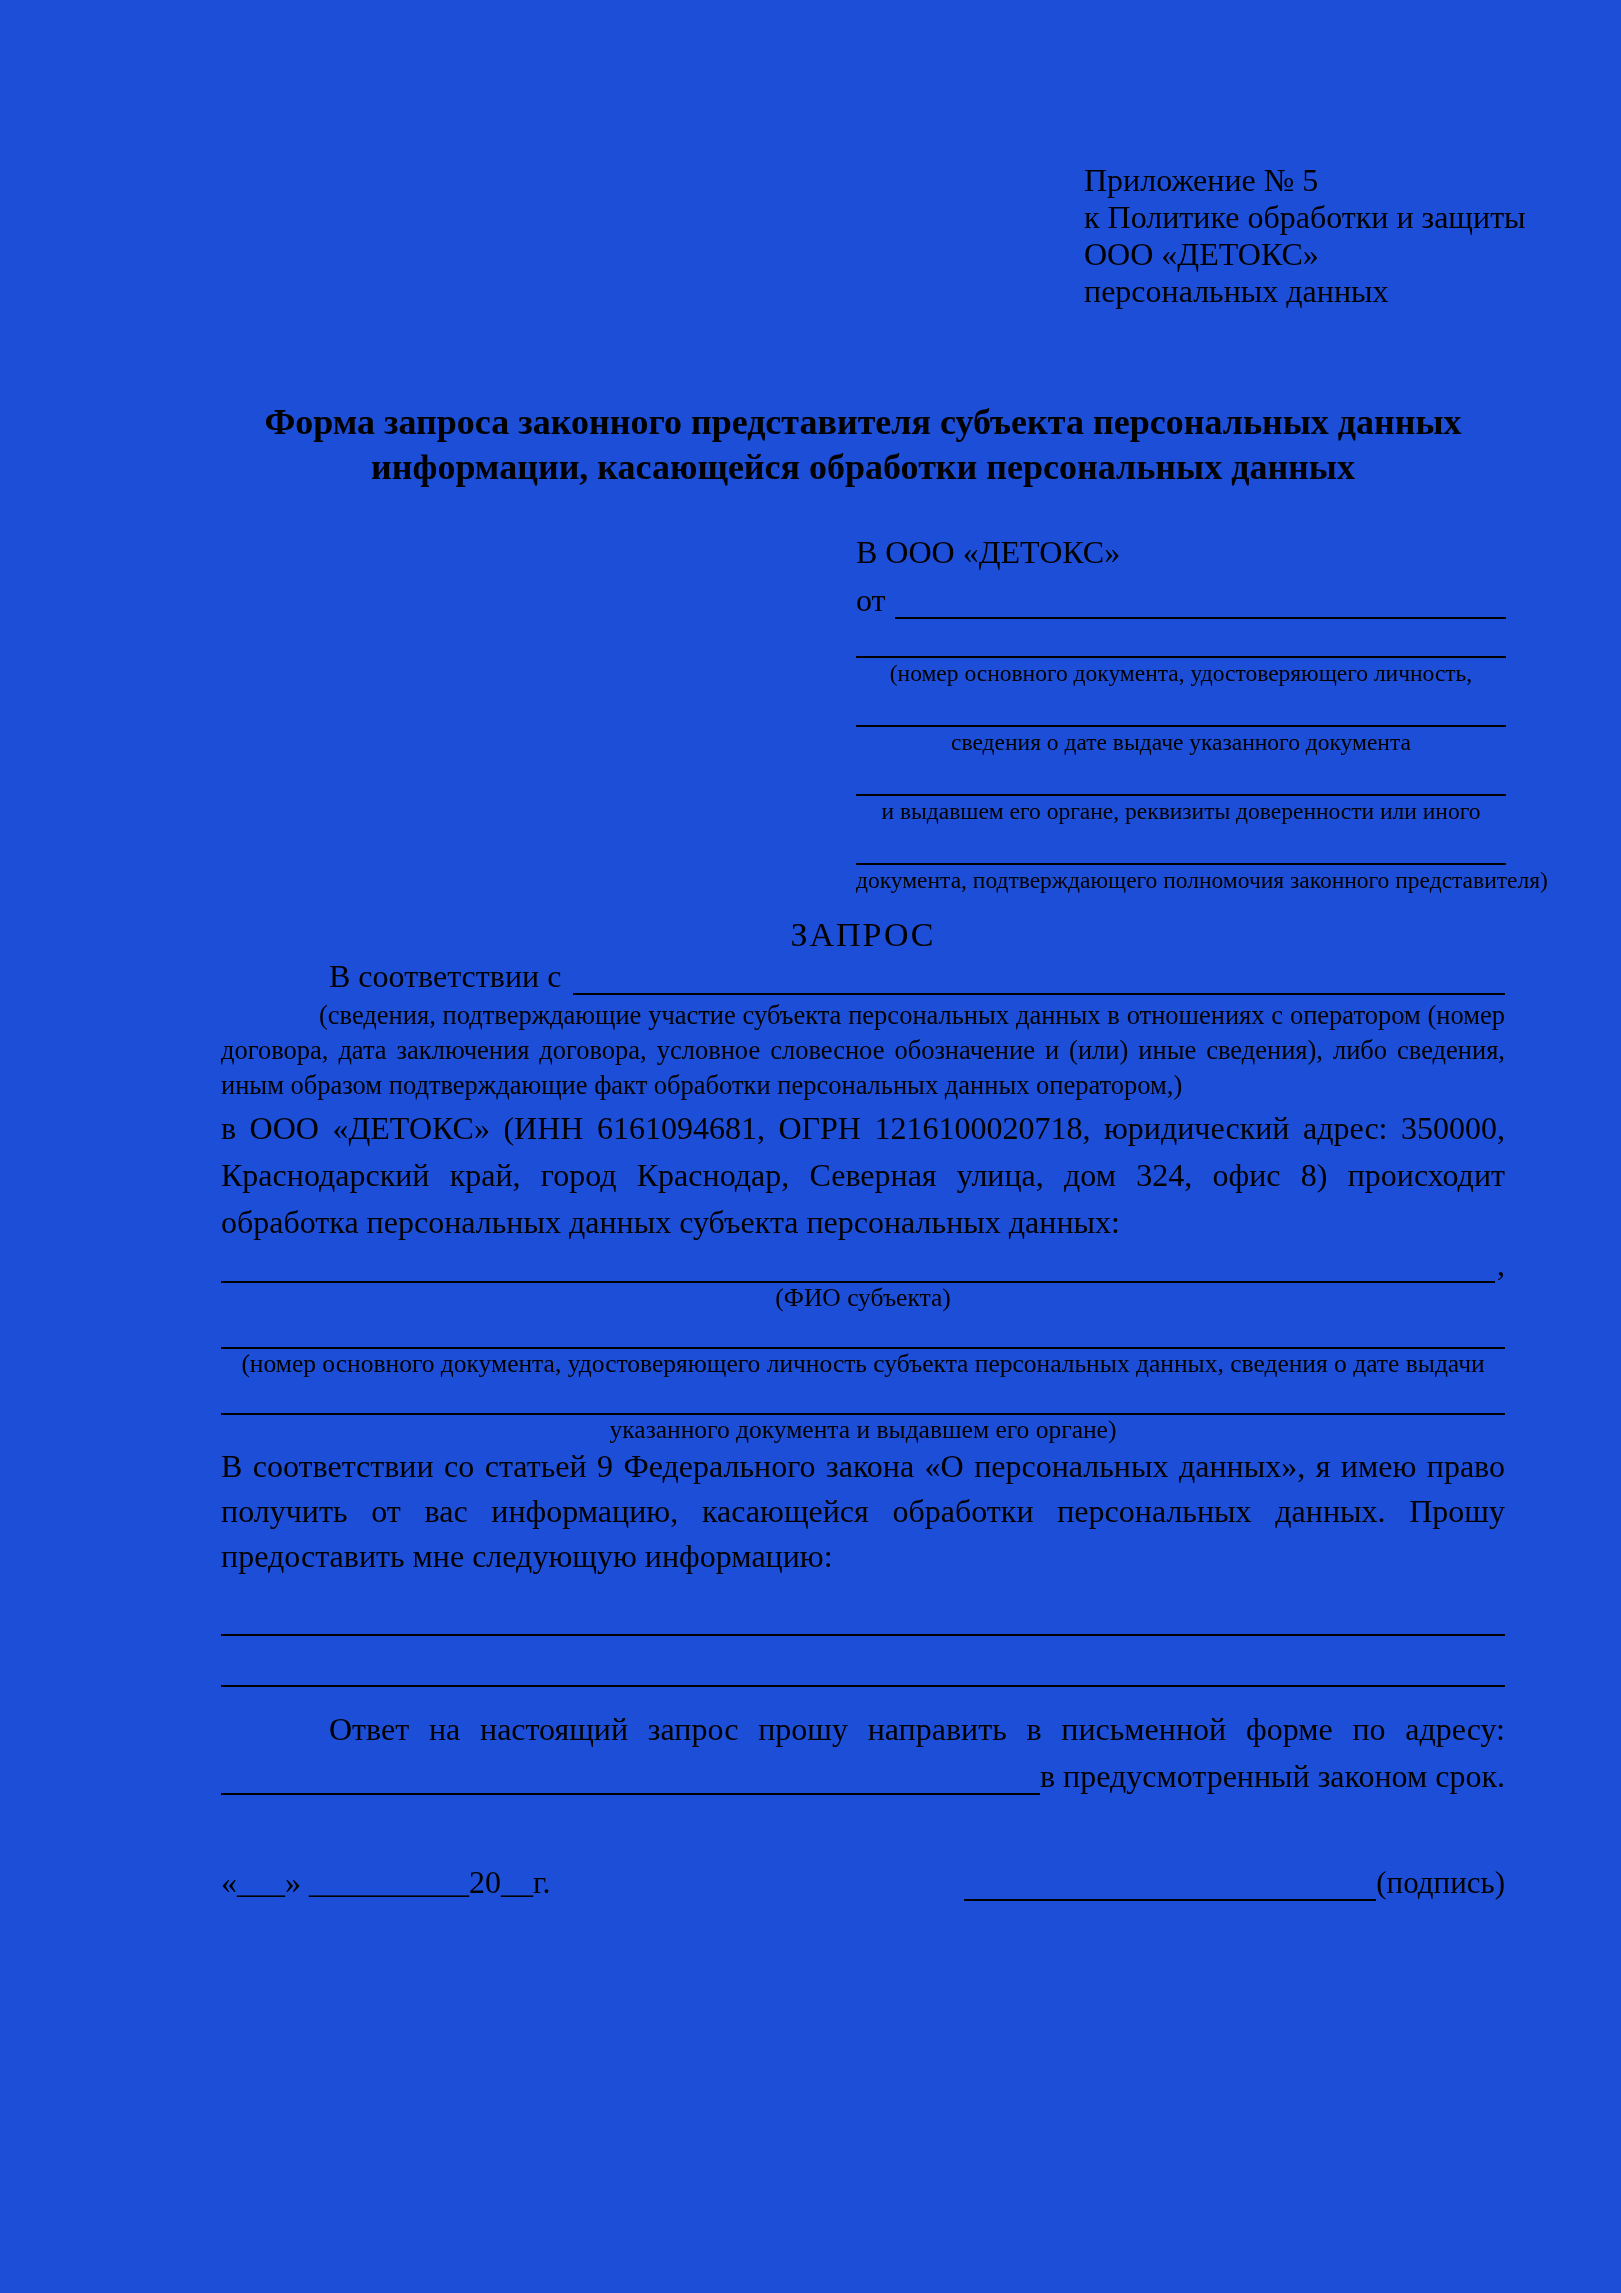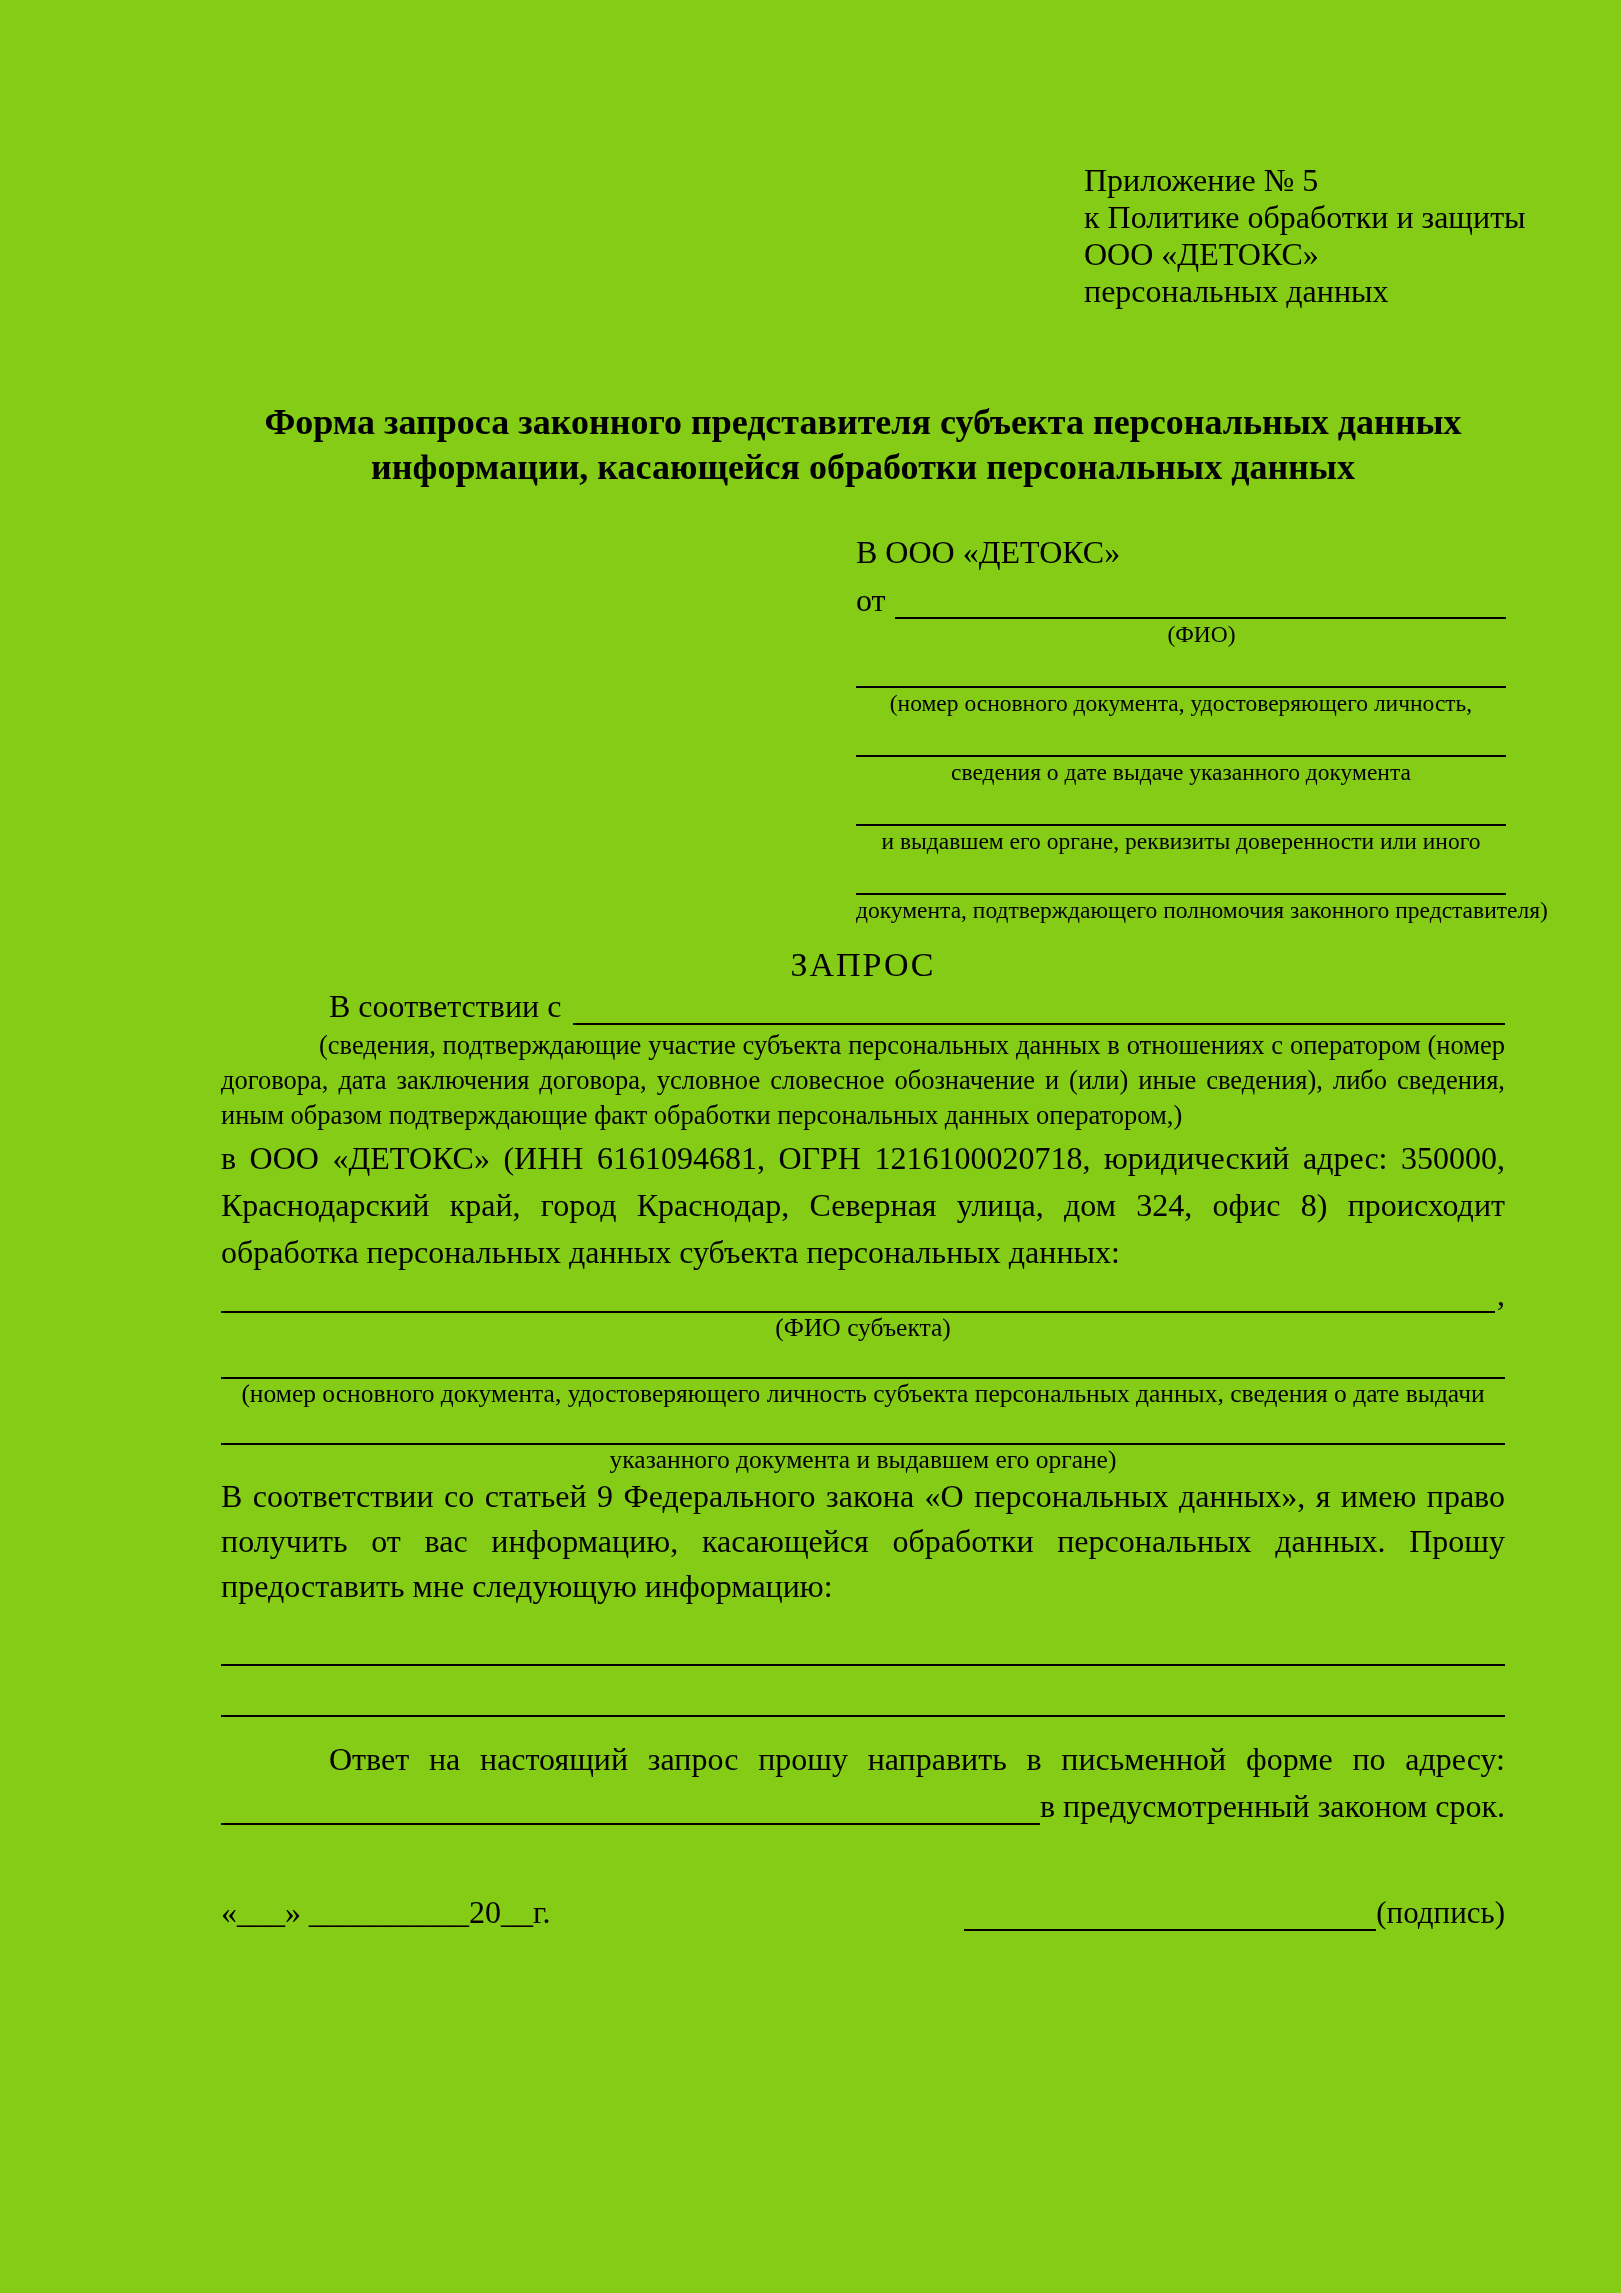--- a/index.html
+++ b/index.html
@@ -1,17 +1,17 @@
 <!DOCTYPE html>
 <html lang="ru"><head>
 <meta charset="utf-8">
 <style>
   html,body{margin:0;padding:0;background:#ffffff;}
   .page{
-    width:1621px;height:2294px;background:#84cc16;position:relative;
+    width:1621px;height:2294px;background:#1d4ed8;position:relative;
     box-sizing:border-box;padding:162px 116px 0 221px;
     font-family:"Liberation Serif","DejaVu Serif",serif;color:#000;
     overflow:hidden;
   }
   .appendix{margin-left:863px;font-size:32px;line-height:37px;}
   .appendix div{white-space:nowrap;}
   .doc-title{margin-top:90px;font-weight:700;font-size:36px;line-height:45px;text-align:center;}
   .addressee{margin-top:41px;margin-left:635px;width:650px;font-size:32px;}
   .addr-org{line-height:43px;}
   .addr-from{display:flex;align-items:flex-end;height:45px;}
@@ -55,21 +55,20 @@
   </div>
 
   <div class="doc-title">Форма запроса законного представителя субъекта персональных данных информации, касающейся обработки персональных данных</div>
 
   <div class="addressee">
     <div class="addr-org">В ООО «ДЕТОКС»</div>
     <div class="addr-from">
       <span class="addr-from-label">от</span>
       <div class="fill"></div>
     </div>
-    <div class="caption fio-caption">(ФИО)</div>
 
     <div class="blank-line"></div>
     <div class="caption">(номер основного документа, удостоверяющего личность,</div>
 
     <div class="blank-line"></div>
     <div class="caption">сведения о дате выдаче указанного документа</div>
 
     <div class="blank-line"></div>
     <div class="caption">и выдавшем его органе, реквизиты доверенности или иного</div>
 

